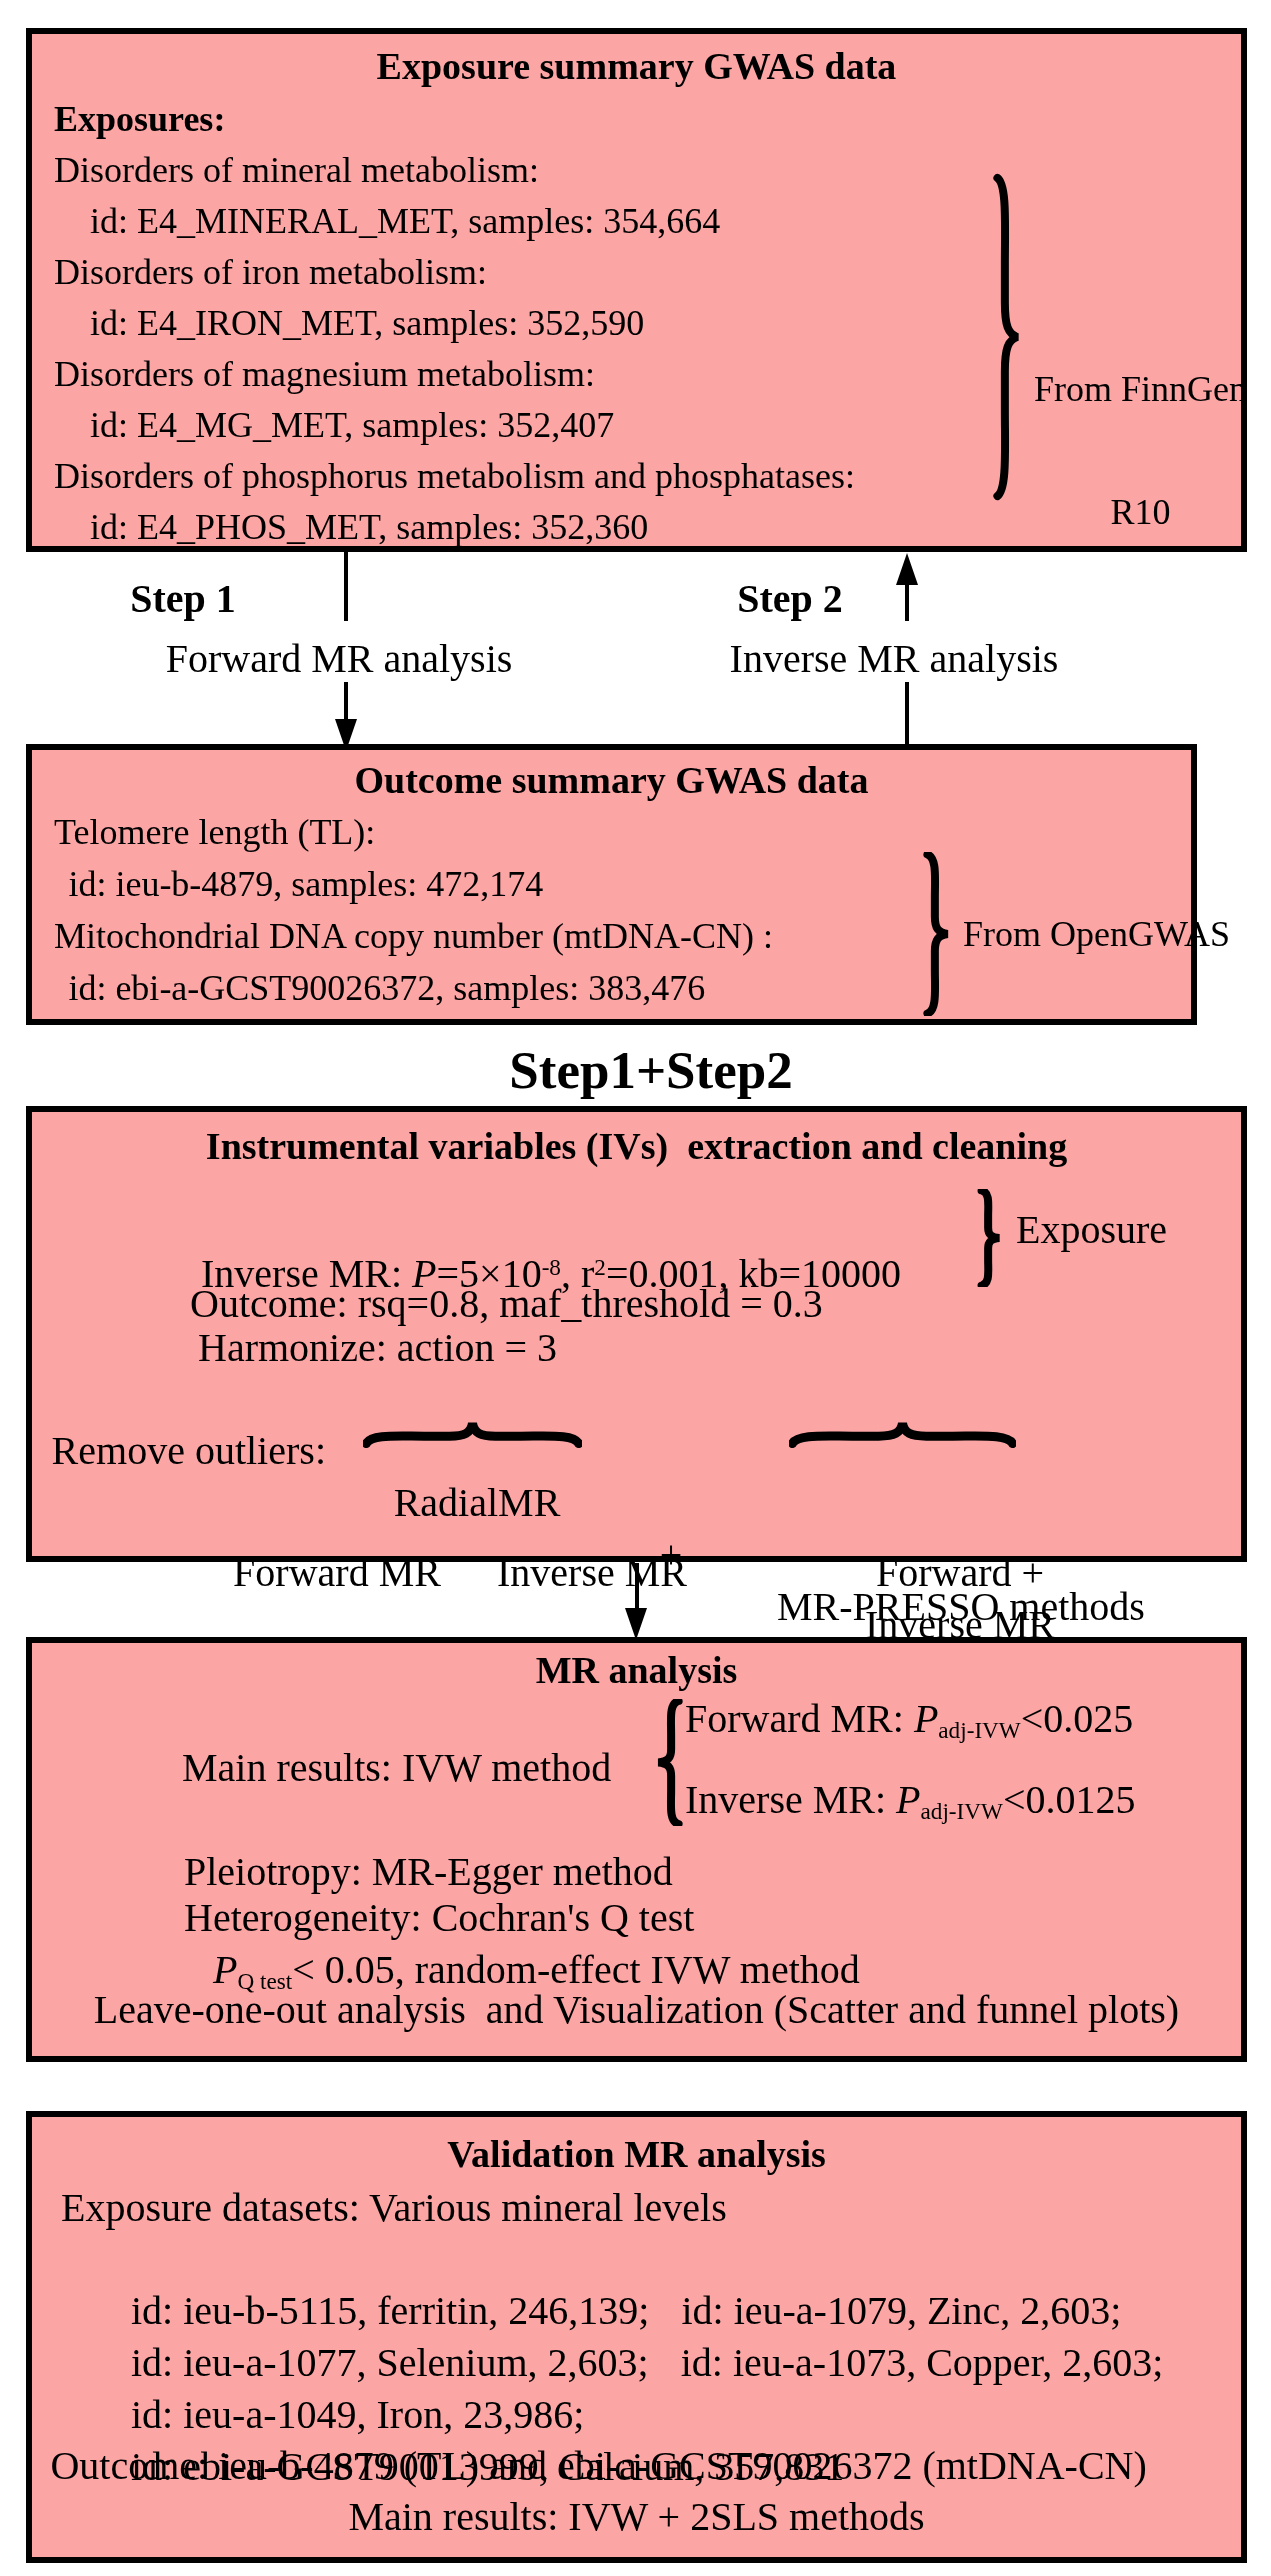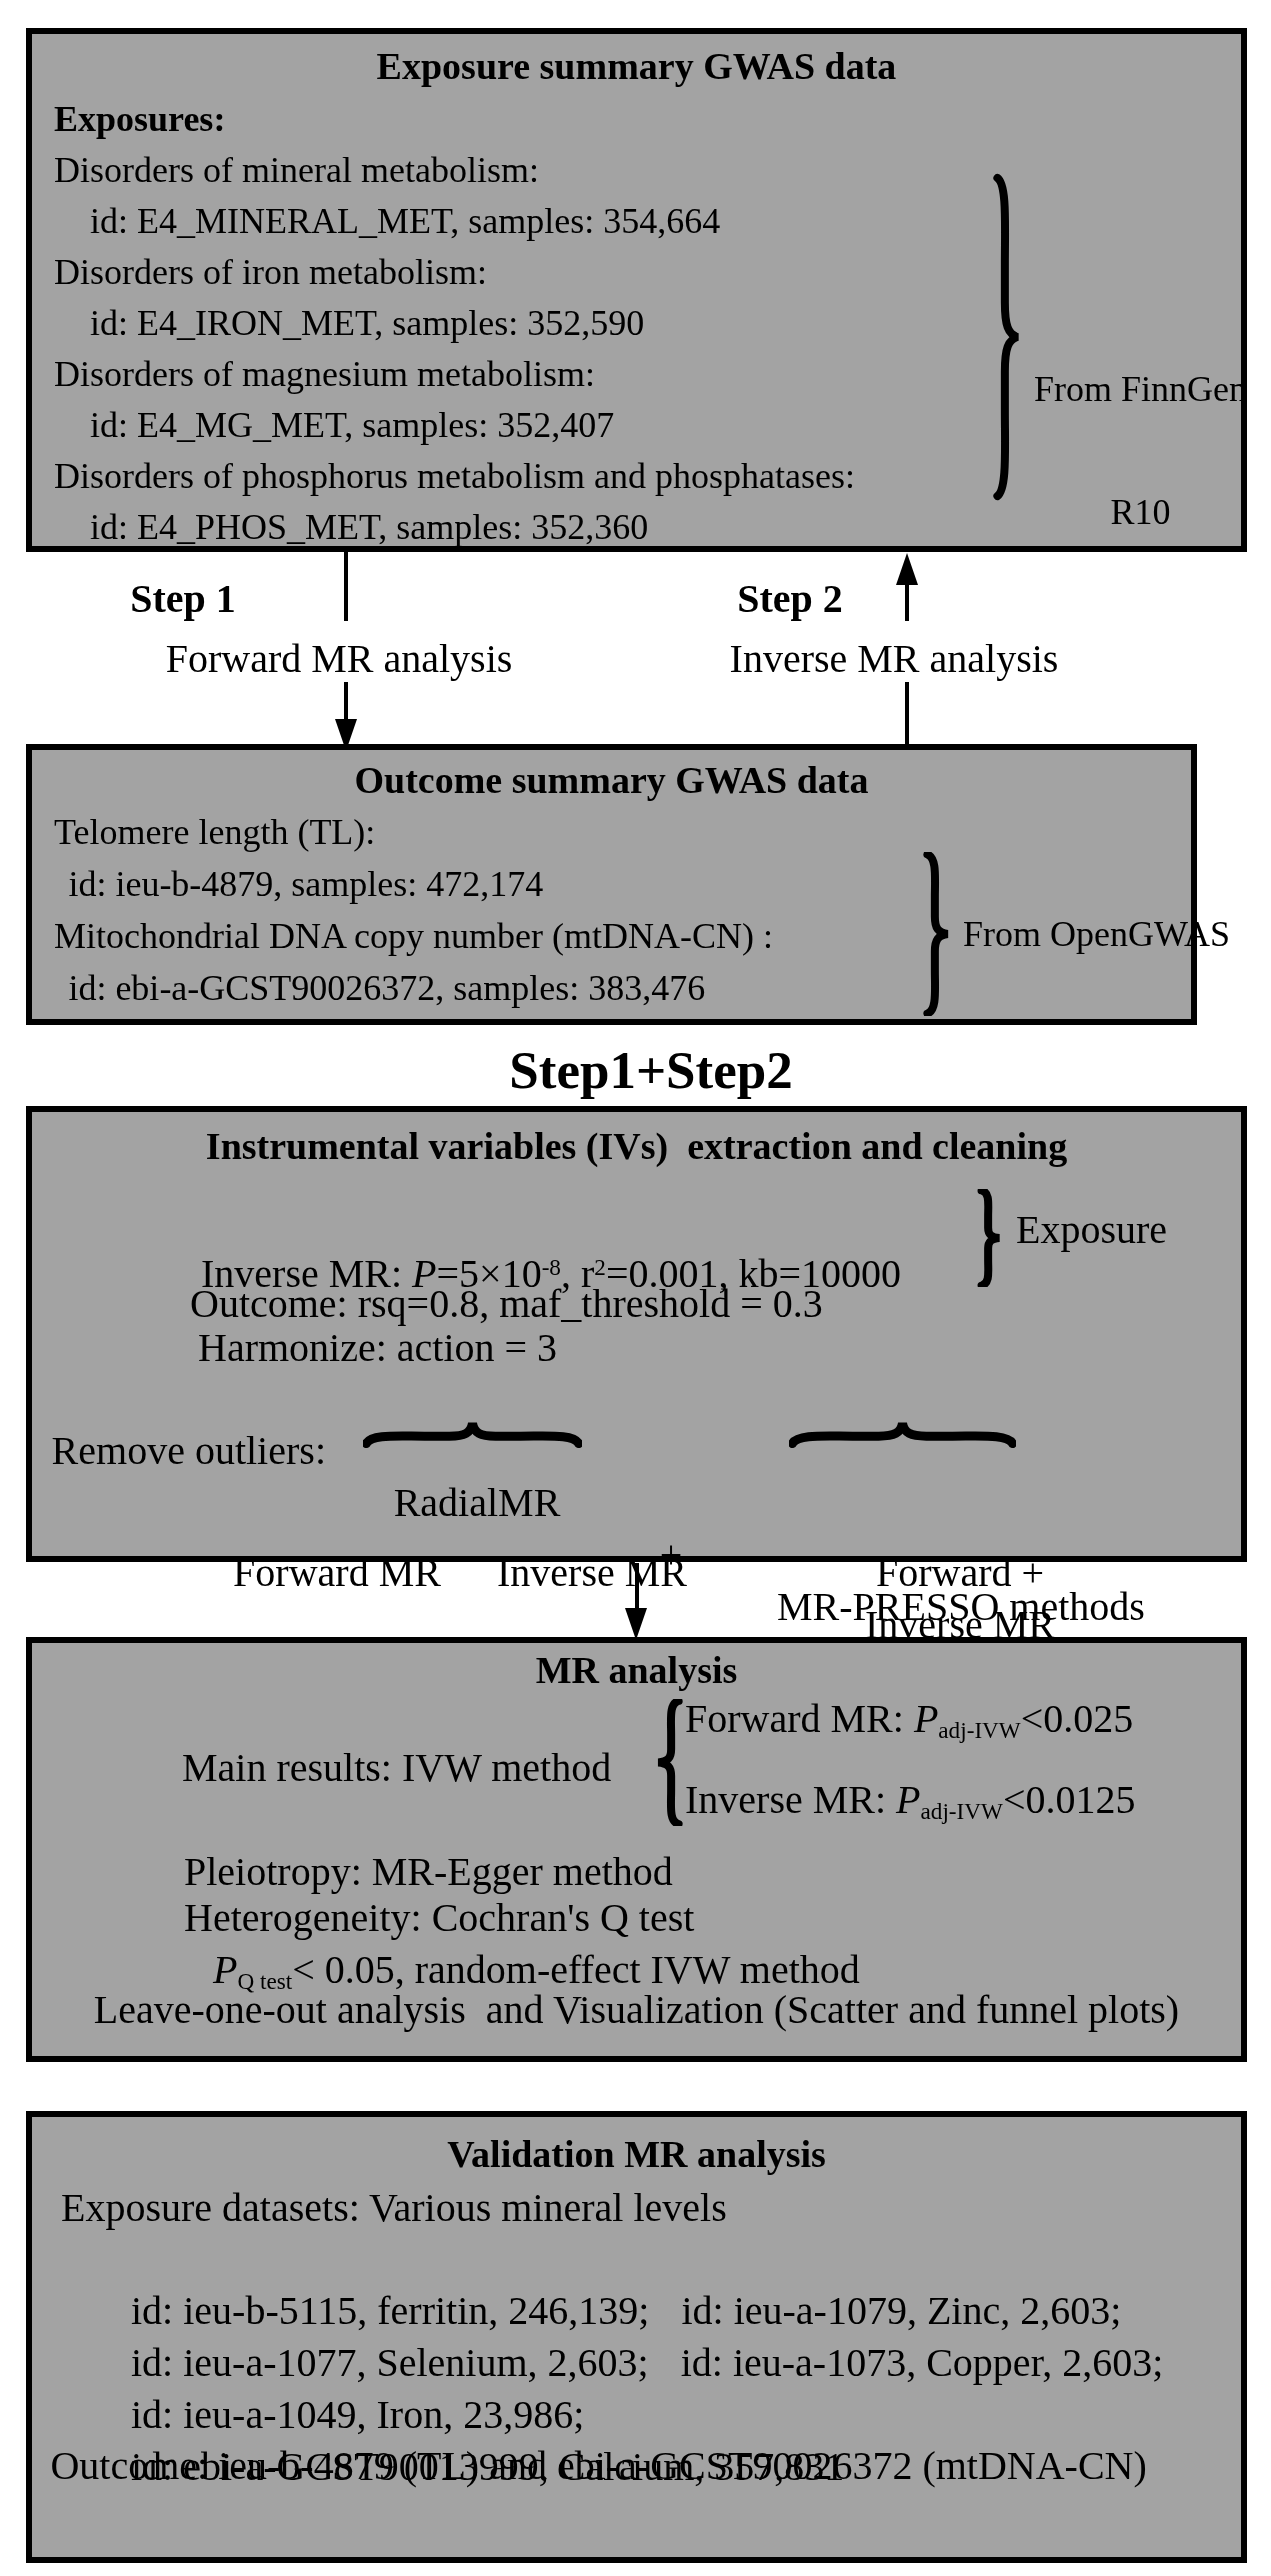--- a/index.html
+++ b/index.html
@@ -1,18 +1,18 @@
 <!DOCTYPE html>
 <html style="font-size:9.2px"><head>
 <meta charset="utf-8">
 <style>
   html,body{margin:0;padding:0;background:#fff}
   .canvas{position:relative;width:1272px;height:2576px;background:#fff;
           font-family:"Liberation Serif",serif;color:#000}
-  .box{position:absolute;border:6.3px solid #000;box-sizing:border-box;background:#a3a3a3}
+  .box{position:absolute;border:6.3px solid #000;box-sizing:border-box;background:#fca5a5}
   .t{white-space:pre-wrap}
   .bold{font-weight:bold}
   .flowline{font-size:36px;line-height:51px;white-space:pre-wrap}
   .title{font-size:38px;font-weight:bold;text-align:center;line-height:55px;white-space:pre-wrap}
   .row{position:absolute;font-size:40px;line-height:52px;white-space:pre-wrap}
   .cx{transform:translateX(-50%)}
   .i{font-style:italic}
   .sup{font-size:0.58em;vertical-align:0.5em}
   .sub{font-size:0.58em;vertical-align:-0.28em}
   .isub{font-size:0.58em;vertical-align:-0.28em;}
@@ -148,16 +148,17 @@
       <span class="t">id: ieu-a-1077, Selenium, 2,603;</span><span style="display:inline-block;width:32px"></span><span class="t">id: ieu-a-1073, Copper, 2,603;</span>
     </div>
     <div class="row" style="left:39px;top:220px">
       <span class="t">id: ieu-a-1049, Iron, 23,986;</span>
     </div>
     <div class="row" style="left:39px;top:272px">
       <span class="t">id: ebi-a-GCST90013999, Calcium, 357,831</span>
     </div>
 
     <div class="row" style="left:18.4px;top:323px">Outcome: ieu-b-4879 (TL) and ebi-a-GCST90026372 (mtDNA-CN)</div>
+    <div class="row" style="left:0;top:374px;width:100%;text-align:center">Main results: IVW + 2SLS methods</div>
   </div>
 
 </div>
 
 
 </body></html>

